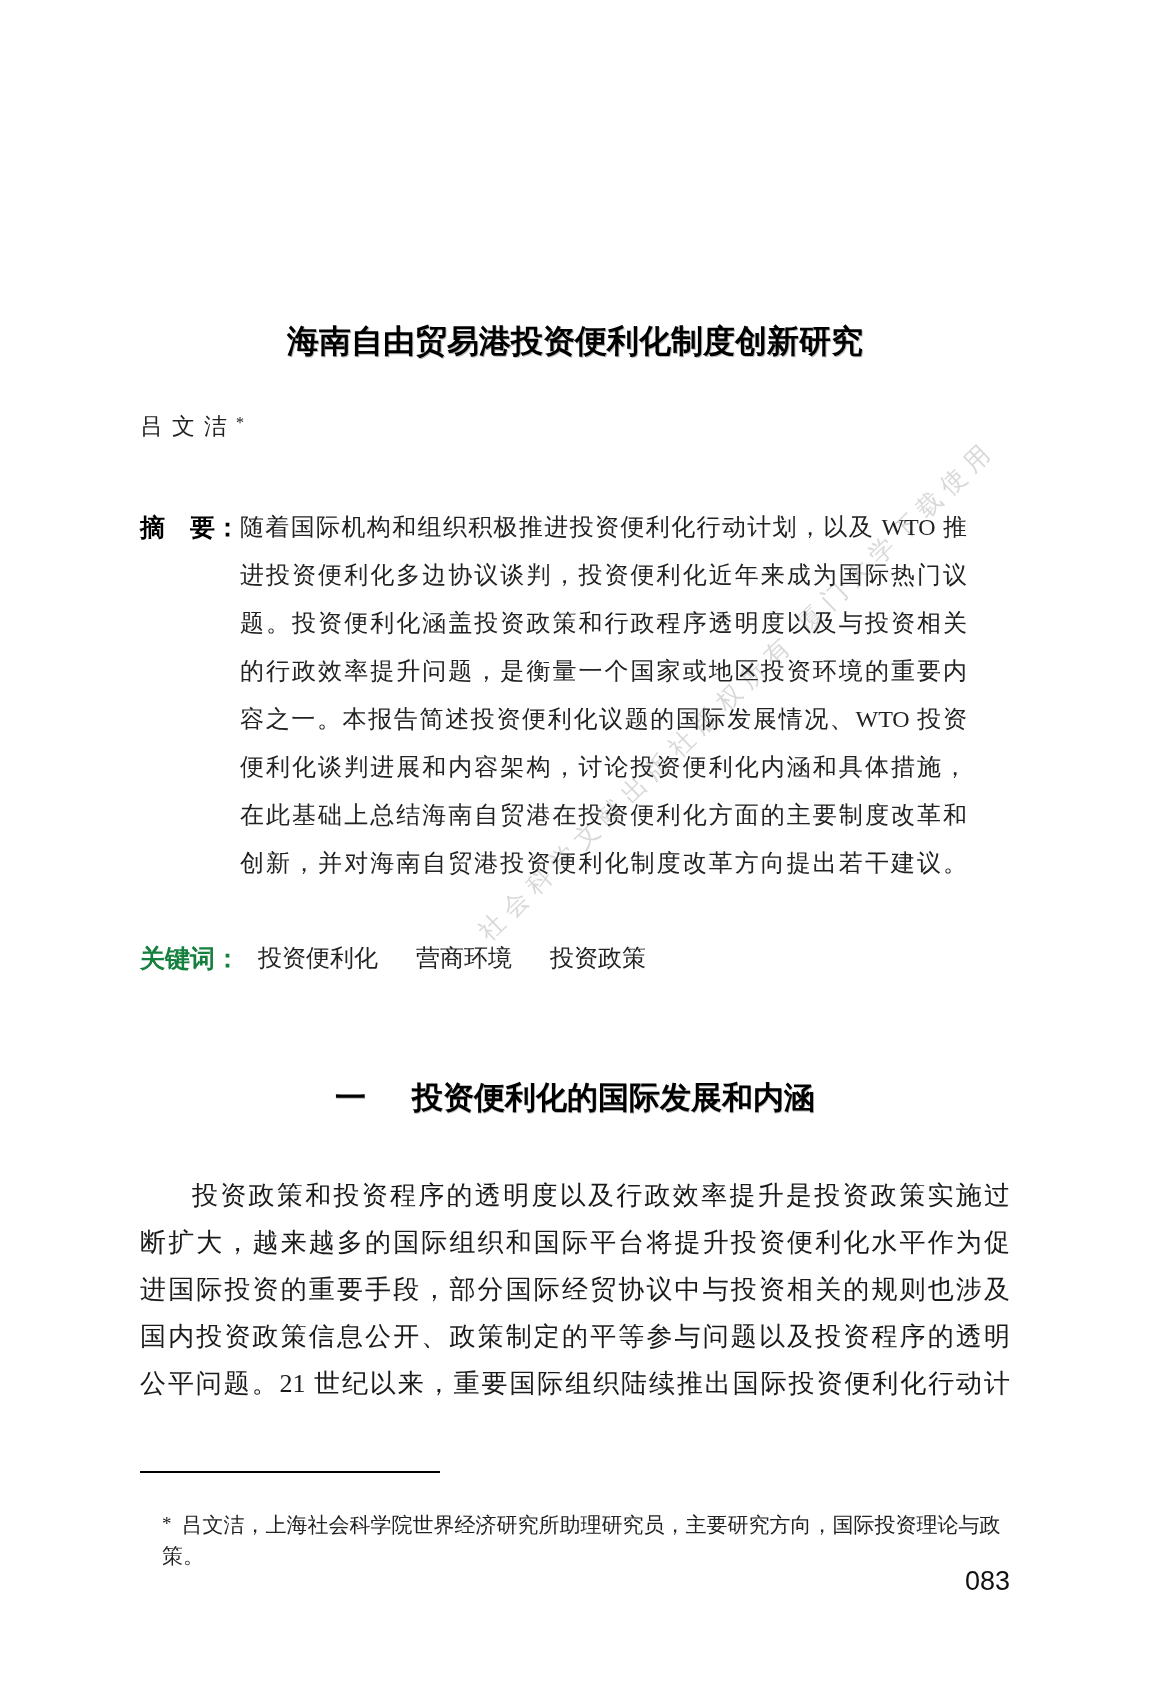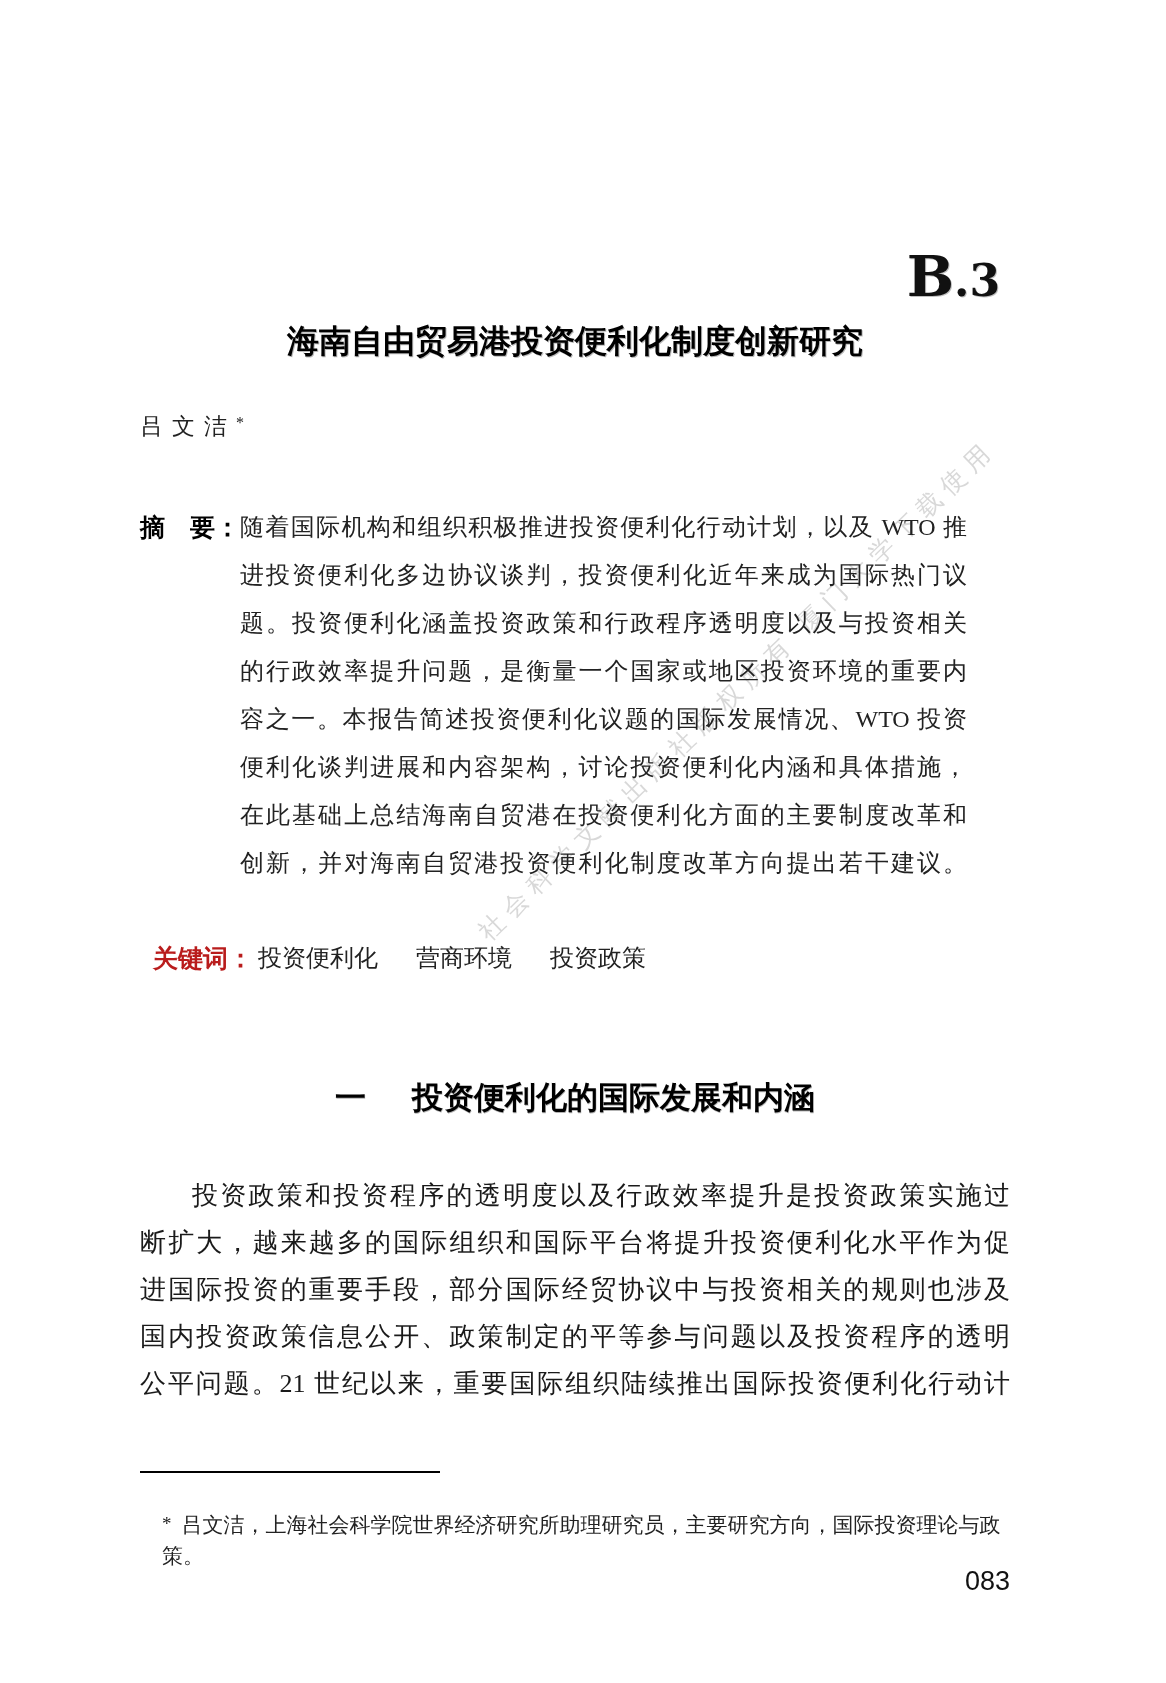--- a/index.html
+++ b/index.html
@@ -47,23 +47,23 @@
   }
   .abstract-lines { margin-left:100px; width:727px; }
   .just-line {
     height:48px; line-height:48px; font-size:24px; color:#222;
     text-align:justify; text-align-last:justify;
     white-space:nowrap;
   }
   
   .keywords { position:absolute; top:934px; left:140px; width:870px; height:48px; line-height:48px; }
   .keywords-label {
-    position:absolute; left:13px; top:0;
+    position:absolute; left:0; top:0;
     font-family:"Liberation Sans","DejaVu Sans",sans-serif;
-    font-weight:bold; font-size:25px; color:#b91c1c;
+    font-weight:bold; font-size:25px; color:#15803d;
   }
   .keyword-items { margin-left:118px; font-size:24px; color:#222; }
   .keyword-item { margin-right:32px; }
   
   .section-heading {
     position:absolute; top:1074px; left:140px; width:870px;
     text-align:center; font-size:31px; font-weight:bold; line-height:48px;
     color:#000; text-shadow:0.5px 0.5px 0 rgba(0,0,0,0.3);
   }
   .section-heading .sec-num { margin-right:46px; }
@@ -101,23 +101,20 @@
     pointer-events:none;
   }
 </style>
 </head>
 <body>
 
 <div class="page">
 
   <div class="watermark">社会科学文献出版社版权所有 厦门大学下载使用</div>
 
-  <div class="report-num">
-    <span class="big-b">B</span><span class="num-suffix">.3</span>
-  </div>
 
   <h1 class="doc-title" style="margin:0;">海南自由贸易港投资便利化制度创新研究</h1>
 
   <div class="author-line">
     <span class="author-name">吕文洁</span><sup>*</sup>
   </div>
 
   <div class="abstract">
     <span class="abstract-label">摘　要：</span>
     <div class="abstract-lines">

